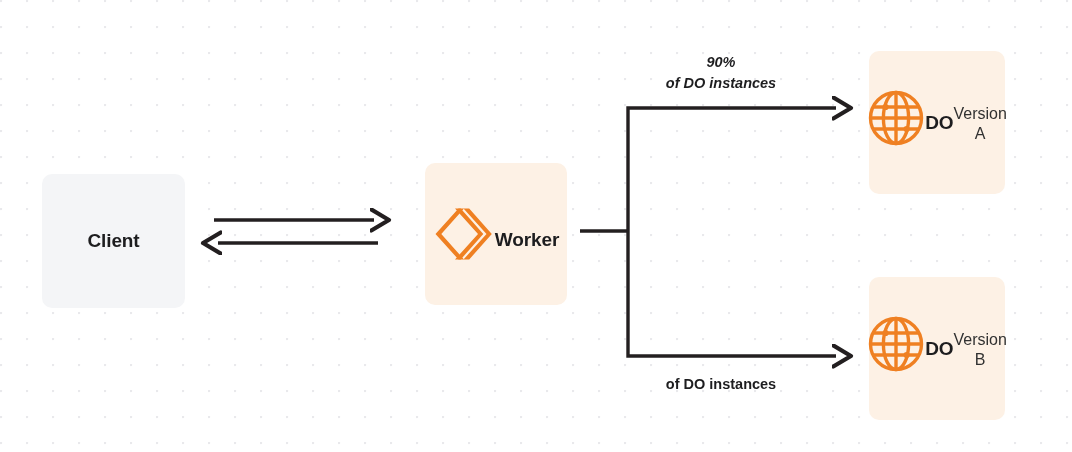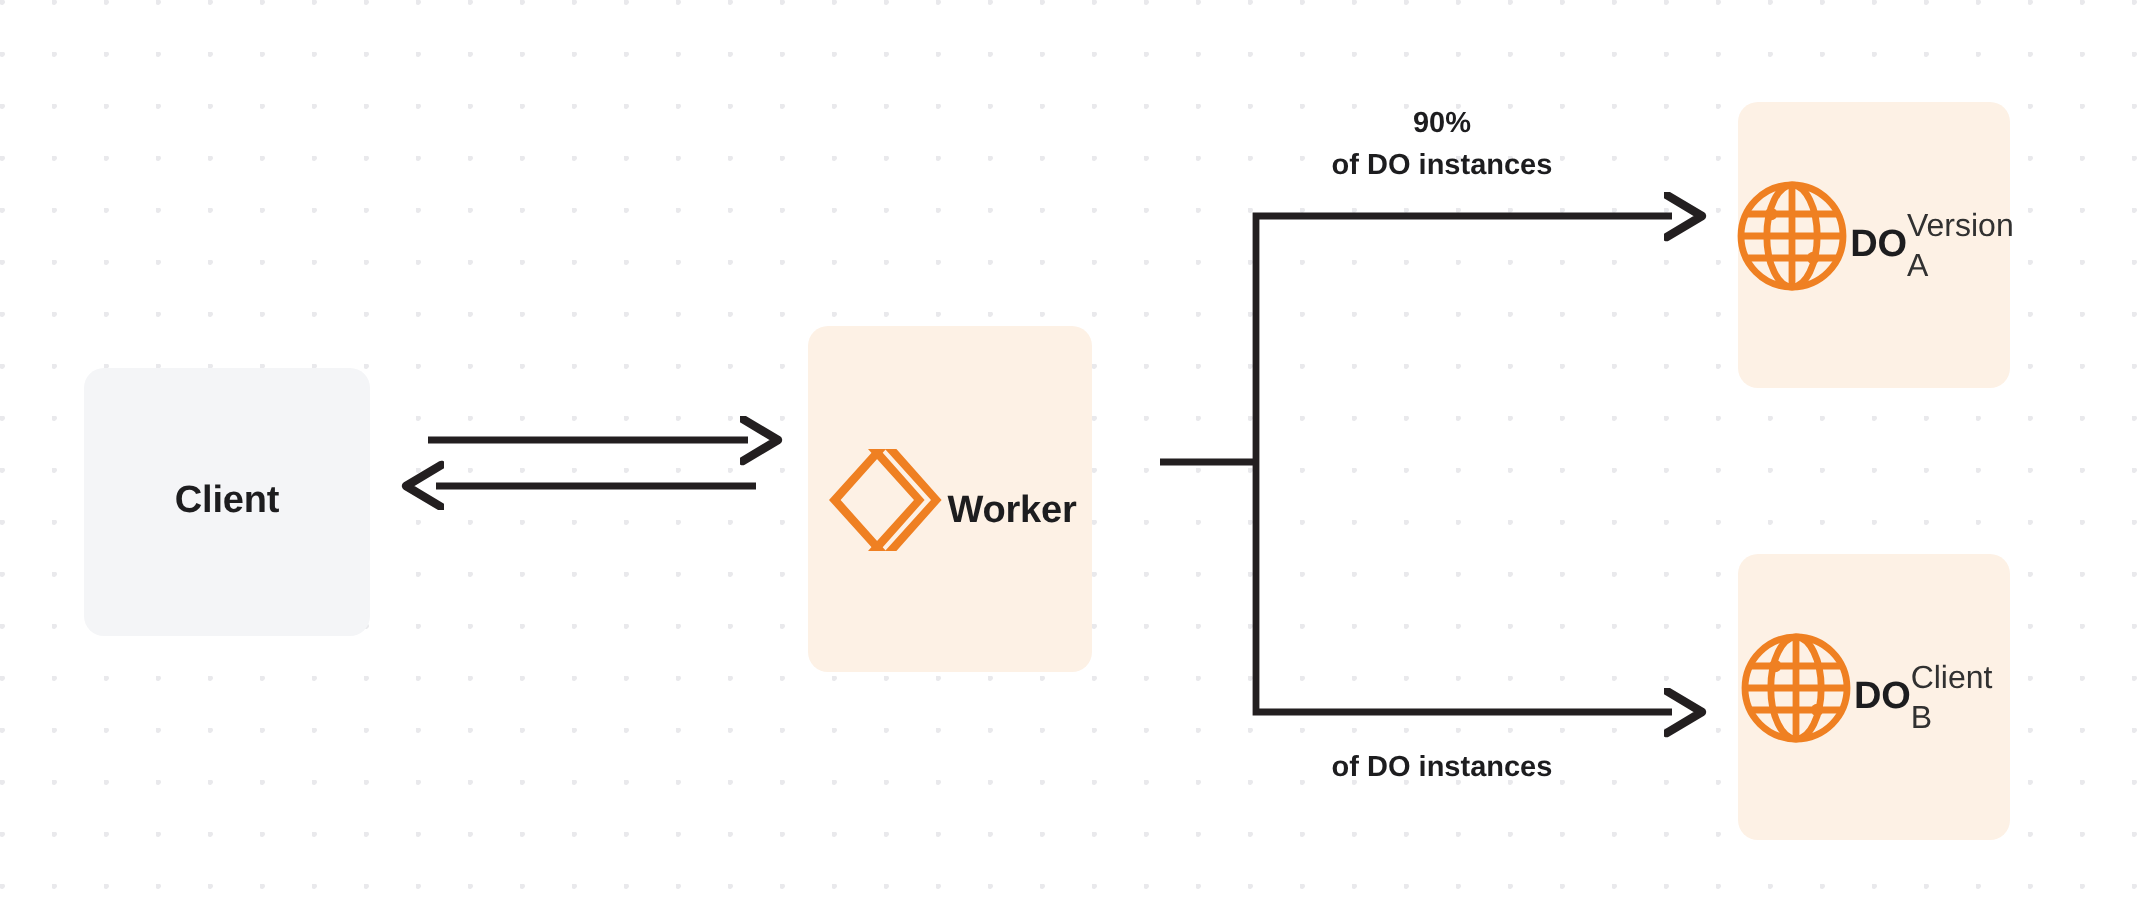--- a/index.html
+++ b/index.html
@@ -42,32 +42,32 @@
     box-sizing: border-box;
     display: flex;
     flex-direction: row;
     align-items: center;
     justify-content: center;
     border-radius: 10px;
   }
 
   .node-client {
     left: 42px;
-    top: 184px;
+    top: 174px;
     width: 143px;
     height: 134px;
     background-color: #f4f5f7;
     justify-content: center;
   }
 
   .node-worker {
-    left: 404px;
+    left: 425px;
     top: 163px;
     width: 142px;
-    height: 173px;
+    height: 142px;
     background-color: #fdf1e5;
   }
 
   .node-do-a {
     left: 869px;
     top: 51px;
     width: 136px;
     height: 143px;
     background-color: #fdf1e5;
   }
@@ -87,20 +87,21 @@
     letter-spacing: -0.1px;
     line-height: 1.15;
   }
 
   .node-subtitle {
     font-size: 16px;
     font-weight: normal;
     color: #313131;
     line-height: 1.2;
     margin-top: 2px;
+    text-align: center;
   }
 
   .node-worker .node-title {
     margin-top: 12px;
   }
 
   .node-icon {
     display: block;
     line-height: 0;
   }
@@ -125,20 +126,21 @@
   }
 
   .edge-label .desc {
     display: block;
   }
 
   .label-top {
     left: 596px;
     top: 52px;
     width: 250px;
+    font-style: italic;
   }
 
   .label-bottom {
     left: 596px;
     top: 374px;
     width: 250px;
   }
 </style>
 </head>
 <body>
@@ -225,21 +227,21 @@
           <line x1="29" y1="3.5" x2="29" y2="54.5"></line>
           <line x1="6.0" y1="18.0" x2="52.0" y2="18.0"></line>
           <line x1="3.6" y1="29.0" x2="54.4" y2="29.0"></line>
           <line x1="6.0" y1="40.0" x2="52.0" y2="40.0"></line>
         </g>
         <circle cx="18.6" cy="18.0" r="3.1" fill="#ef8022"></circle>
         <circle cx="39.6" cy="40.0" r="3.1" fill="#ef8022"></circle>
       </svg>
     </span>
     <span class="node-title">DO</span>
-    <span class="node-subtitle">Client B</span>
+    <span class="node-subtitle">Version B</span>
   </div>
 
   <div class="edge-label label-top">
     <span class="pct">90%</span>
     <span class="desc">of DO instances</span>
   </div>
 
   <div class="edge-label label-bottom">
     <span class="desc">of DO instances</span>
   </div>

